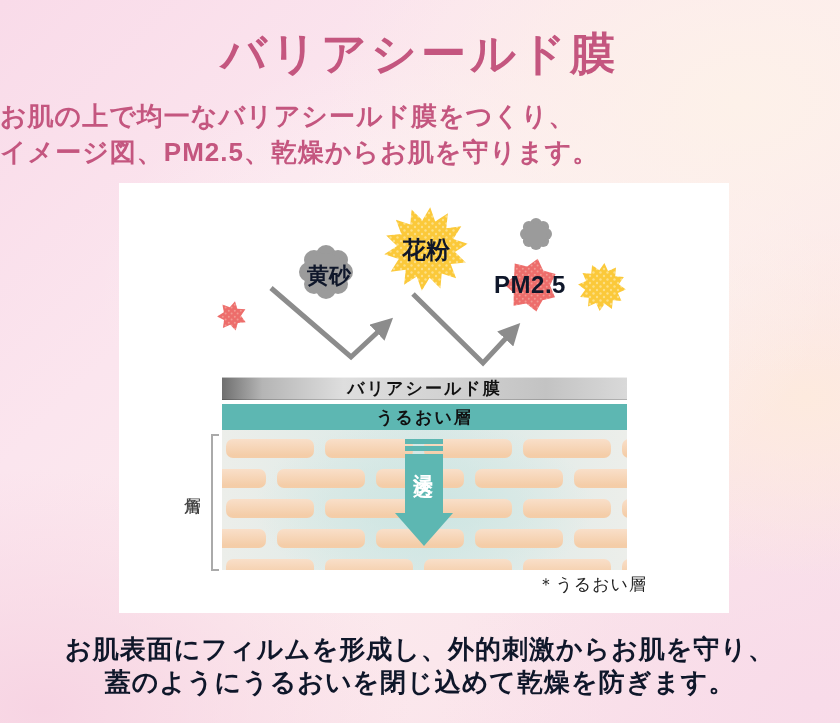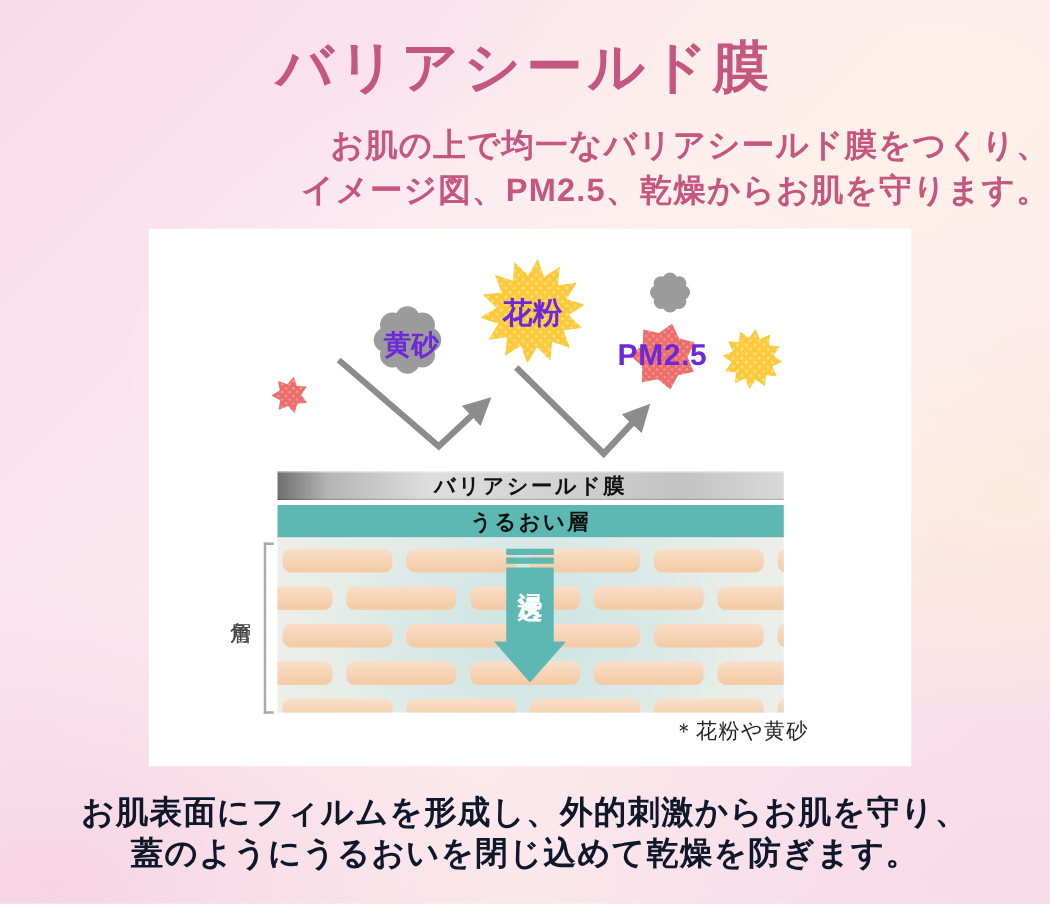--- a/index.html
+++ b/index.html
@@ -15,36 +15,36 @@
       linear-gradient(135deg, #f9dbe9 0%, #fbe5ee 30%, #fcebee 55%, #f9dfe8 100%);
   }
   .page{position:relative;width:840px;height:723px;}
 
   .title{
     position:absolute;left:0;top:24px;width:840px;margin:0;
     text-align:center;font-size:45px;font-weight:bold;letter-spacing:4px;
   }
   .subtitle{
     position:absolute;left:0;top:98px;width:840px;margin:0;
-    text-align:right;font-size:26px;font-weight:bold;line-height:36px;letter-spacing:1px;
+    text-align:left;font-size:26px;font-weight:bold;line-height:36px;letter-spacing:1px;
   }
   .footer-text{
     position:absolute;left:0;top:633px;width:840px;margin:0;
     text-align:center;font-size:26px;font-weight:bold;line-height:33px;letter-spacing:1px;
   }
 
   .card{
     position:absolute;left:119px;top:183px;width:610px;height:430px;
     background:#ffffff;
   }
   .card svg.shapes{position:absolute;left:0;top:0;}
 
   .shape-label{
     position:absolute;transform:translate(-50%,-50%);
-    color:#6d28d9;white-space:nowrap;
+    color:#0f172a;white-space:nowrap;
   }
   .lbl-kosa{left:210px;top:93px;font-size:22px;font-weight:bold;}
   .lbl-kafun{left:307px;top:67px;font-size:24px;font-weight:bold;}
   .lbl-pm25{left:411px;top:102px;font-size:24px;font-weight:600;letter-spacing:.5px;}
 
   .bar{
     position:absolute;left:103px;width:405px;
     display:flex;align-items:center;justify-content:center;
     font-weight:bold;font-size:17px;color:#111;letter-spacing:2px;
   }
@@ -197,21 +197,21 @@
       <div class="pen-stripe s1" style="background: rgb(93, 183, 178);"></div>
       <div class="pen-stripe s2" style="background: rgb(93, 183, 178);"></div>
       <div class="pen-shaft" style="background: rgb(93, 183, 178);"></div>
       <div class="pen-head" style="background: rgb(93, 183, 178);"></div>
       <div class="pen-label">浸透</div>
     </div>
 
     <div class="bracket"></div>
     <div class="lbl-stratum">角層</div>
 
-    <div class="note">＊花粉や黄砂</div>
+    <div class="note">＊うるおい層</div>
   </div>
 
   <p class="footer-text" style="color: #0f172a;">
     <span>お肌表面にフィルムを形成し、外的刺激からお肌を守り、</span><br>
     <span>蓋のようにうるおいを閉じ込めて乾燥を防ぎます。</span>
   </p>
 
 </div>
 
 </body></html>

